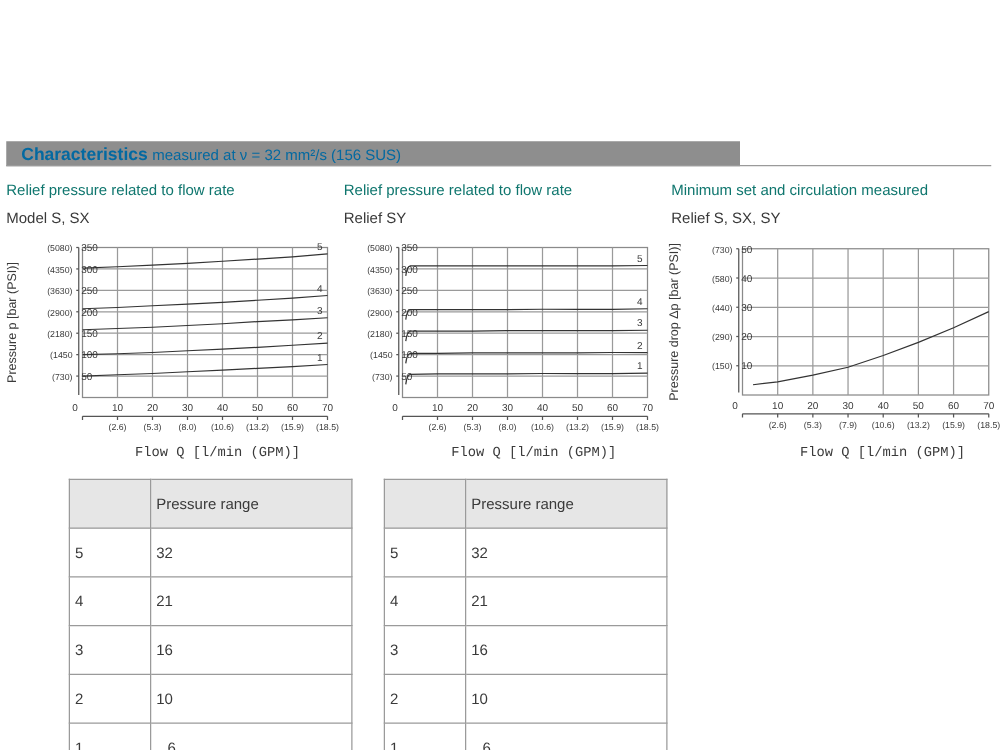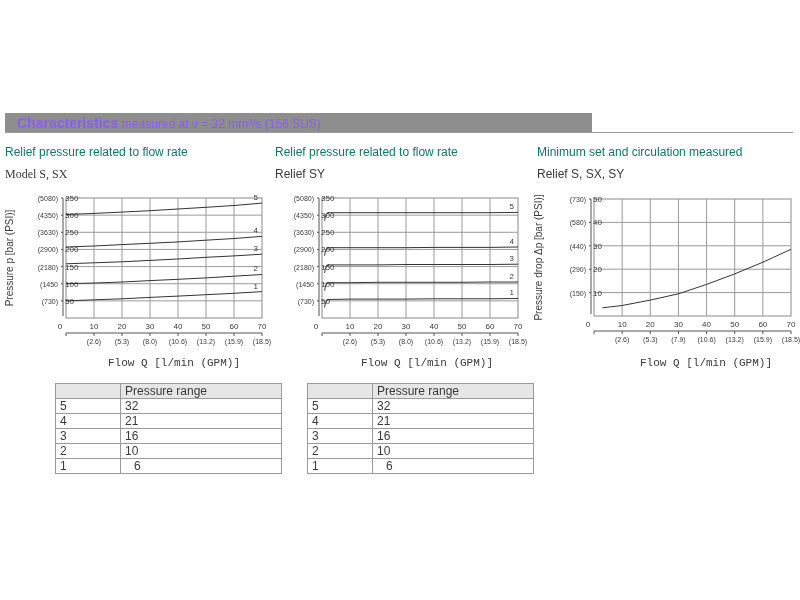--- a/index.html
+++ b/index.html
@@ -1,44 +1,44 @@
 <!DOCTYPE html>
 <html><head>
   <meta charset="utf-8">
   <style>
     html, body { margin: 0; padding: 0; }
     body { width: 800px; height: 600px; background: #ffffff; position: relative; overflow: hidden;
            font-family: "Liberation Sans", sans-serif; color: #3a3a3a; }
     .header-bar { position: absolute; left: 5px; top: 113px; width: 587px; height: 20px; background: #8e8e8e; }
     .header-line { position: absolute; left: 5px; top: 132px; width: 788px; height: 1px; background: #9a9a9a; }
-    .header-text { position: absolute; left: 17px; top: 114px; color: #8b5cf6; font-size: 13px; line-height: 18px; white-space: nowrap; }
+    .header-text { position: absolute; left: 17px; top: 114px; color: #0369a1; font-size: 13px; line-height: 18px; white-space: nowrap; }
     .header-text b { font-weight: bold; font-size: 14px; }
     .header-text span.sub { font-size: 12px; }
     .col-title { position: absolute; font-size: 12px; font-weight: normal; color: #0f766e; white-space: nowrap; }
     .col-model { position: absolute; font-size: 12px; color: #3a3a3a; white-space: nowrap; }
     svg.chart { position: absolute; left: 0; top: 0; }
     .xlabel { position: absolute; font-size: 11px; color: #3a3a3a; white-space: nowrap; font-family: Liberation Mono, monospace; }
     table.prange { position: absolute; border-collapse: collapse; font-size: 12px; color: #3a3a3a; }
-    table.prange td, table.prange th { border: 1px solid #9a9a9a; height: 14px; padding: 0 4px; text-align: left; font-weight: normal; line-height: 14px; }
+    table.prange td, table.prange th { border: 1px solid #9a9a9a; height: 14px; padding: 12px 4px; text-align: left; font-weight: normal; line-height: 14px; }
     table.prange th { background: #e6e6e6; }
     table.prange td.c1 { width: 56px; }
     table.prange td.c2, table.prange th.c2 { width: 143px; }
   </style>
 </head>
 <body>
 
 <div class="header-bar"></div>
 <div class="header-line"></div>
 <div class="header-text">
   <b>Characteristics</b>
   <span class="sub">measured at ν = 32 mm²/s (156 SUS)</span>
 </div>
 
 <div class="col-title" style="left:5px; top:145px;">Relief pressure related to flow rate</div>
-<div class="col-model" style="left:5px; top:167px;font-family:Liberation Serif, serif;">Model S, SX</div>
+<div class="col-model" style="left:5px; top:167px;">Model S, SX</div>
 <div class="col-title" style="left:275px; top:145px;">Relief pressure related to flow rate</div>
 <div class="col-model" style="left:275px; top:167px;">Relief SY</div>
 <div class="col-title" style="left:537px; top:145px;">Minimum set and circulation measured</div>
 <div class="col-model" style="left:537px; top:167px;">Relief S, SX, SY</div>
 
 <svg class="chart" id="charts-svg" width="800" height="600">
     <rect x="66" y="198" width="196" height="120" fill="none" stroke="#8a8a8a" stroke-width="1"></rect>
     <text x="60" y="329" font-size="8" text-anchor="middle" fill="#3a3a3a" font-family="&quot;Liberation Sans&quot;, sans-serif">0</text>
     <line x1="94" y1="198" x2="94" y2="318" stroke="#9a9a9a" stroke-width="1"></line>
     <text x="94" y="329" font-size="8" text-anchor="middle" fill="#3a3a3a" font-family="&quot;Liberation Sans&quot;, sans-serif">10</text>

